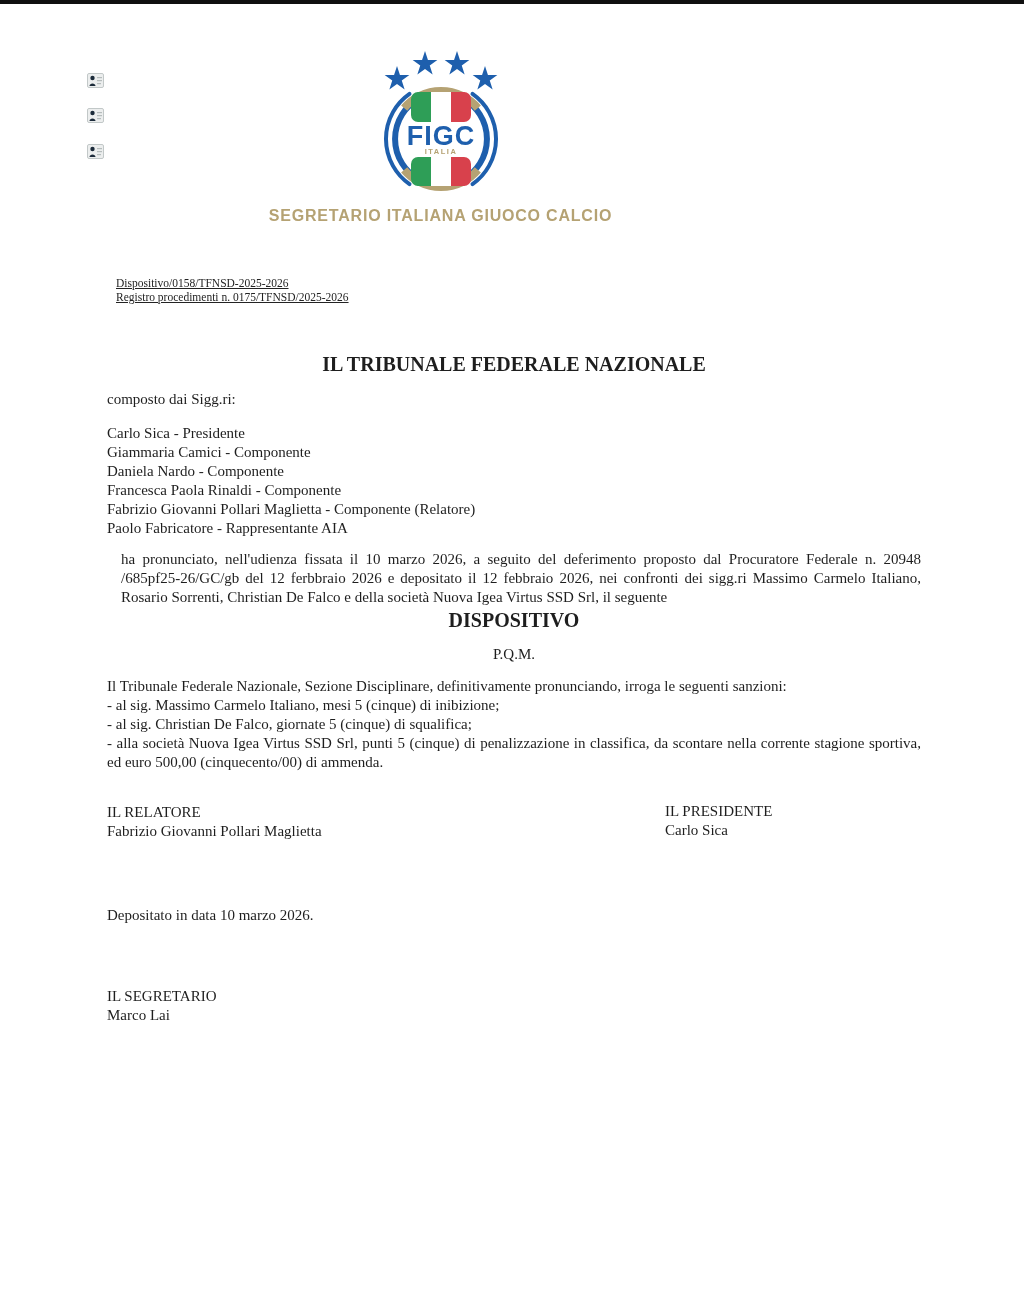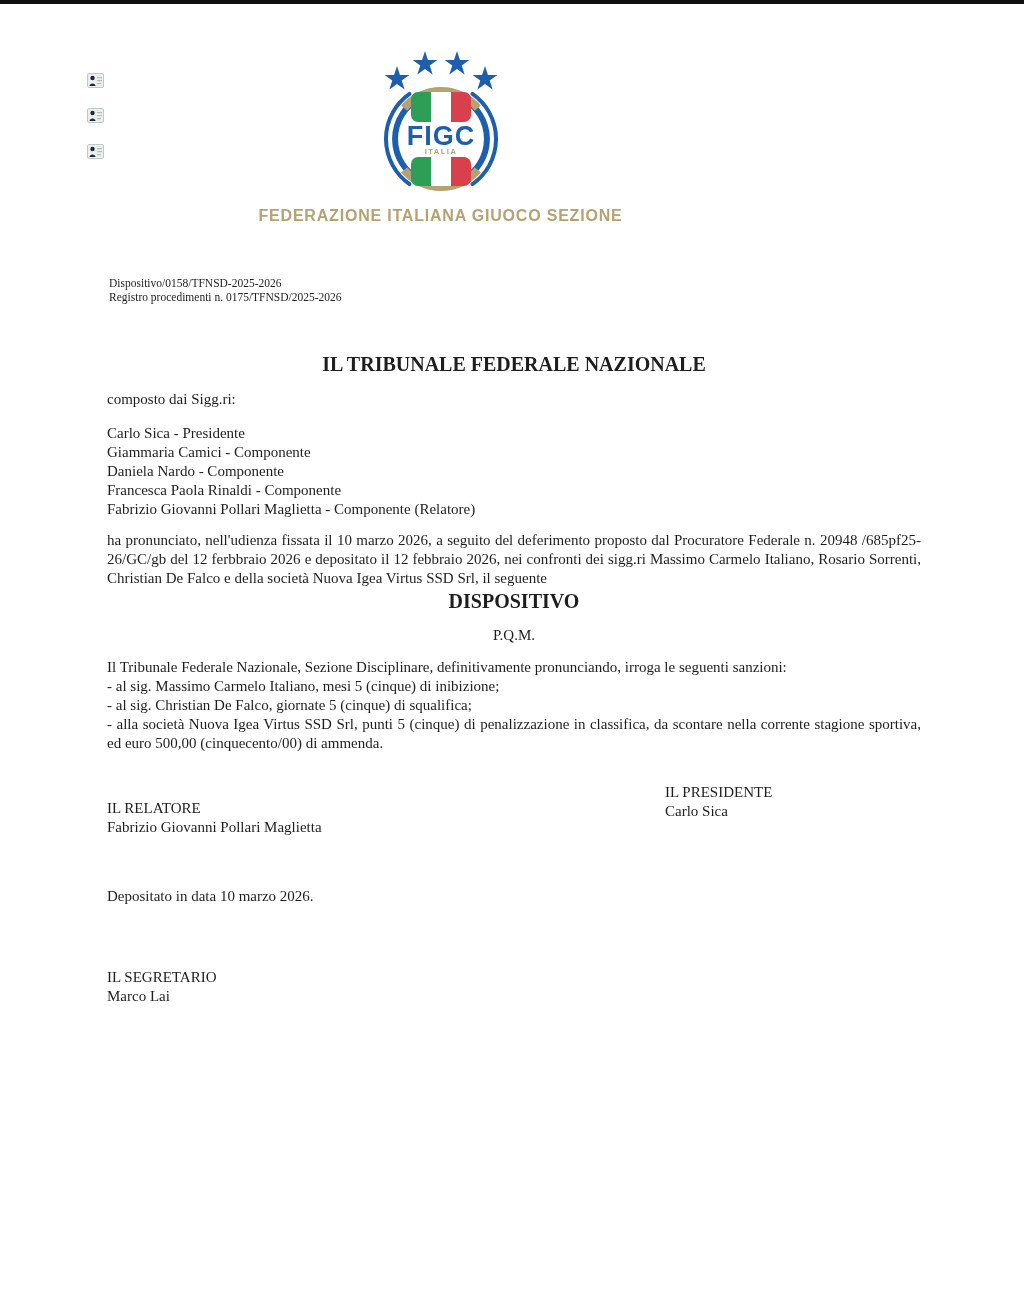--- a/index.html
+++ b/index.html
@@ -14,40 +14,40 @@
   .annot { position:absolute; left:87px; width:17px; height:15px; cursor:pointer; }
   .annot.a1 { top:73px; } .annot.a2 { top:108px; } .annot.a3 { top:144px; }
 
   .logo-wrap { position:absolute; top:50px; left:0; width:881px; text-align:center; }
   .logo-caption {
     margin-top:3px; font-family:"Liberation Sans", sans-serif;
     font-size:16px; font-weight:600; letter-spacing:0.8px; color:#b5a273;
   }
 
   .ref-block {
-    position:absolute; left:109px; top:276px;
-    font-size:11.5px; line-height:14px; color:#232323;
+    position:absolute; left:116px; top:276px;
+    font-size:11.5px; line-height:14px; color:#232323;text-decoration:underline;
   }
 
   .doc {
     position:absolute; left:107px; top:355px; width:814px;
     font-size:15px; line-height:19px; color:#1e1e1e;
   }
   .center-bold { text-align:center; font-weight:bold; font-size:20px; }
   .center-reg  { text-align:center; }
   .subtitle   { margin-top:17px; }
   .composto   { margin-top:16px; }
   .members    { margin-top:15px; }
   .para-just  { text-align:justify; }
-  .pronounce  { margin-top:12px; }
+  .pronounce  { margin-top:12px;margin-left:14px; }
   .dispositivo{ margin-top:4px; }
   .pqm        { margin-top:15px; }
   .ruling     { margin-top:13px; }
   .sigrow     { margin-top:30px; position:relative; height:38px; }
-  .sig-left   { position:absolute; left:0; top:16px; }
+  .sig-left   { position:absolute; left:0; top:1px; }
   .sig-right  { position:absolute; left:558px; top:0; }
   .deposito   { margin-top:66px; }
   .segretario { margin-top:62px; }
 </style>
 </head>
 <body>
 
 <div class="top-bar"></div>
 
 <div class="annot a1">
@@ -113,39 +113,40 @@
     </g>
     <g clip-path="url(#flagBot)">
       <rect x="120" y="107" width="20" height="29" fill="#2e9e57"></rect>
       <rect x="140" y="107" width="20" height="29" fill="#ffffff"></rect>
       <rect x="160" y="107" width="20" height="29" fill="#d8414c"></rect>
     </g>
 
     <text x="150" y="95" text-anchor="middle" font-family="Liberation Sans, sans-serif" font-size="27" font-weight="bold" letter-spacing="1" fill="#1e5fad">FIGC</text>
     <text x="150" y="103.5" text-anchor="middle" font-family="Liberation Sans, sans-serif" font-size="7.5" font-weight="bold" letter-spacing="1.5" fill="#b5a273">ITALIA</text>
   </svg>
-  <div class="logo-caption">FEDERAZIONE ITALIANA GIUOCO SEZIONE</div>
+  <div class="logo-caption">SEGRETARIO ITALIANA GIUOCO CALCIO</div>
 </div>
 
 <div class="ref-block">
   <div>Dispositivo/0158/TFNSD-2025-2026</div>
   <div>Registro procedimenti n. 0175/TFNSD/2025-2026</div>
 </div>
 
 <div class="doc">
   <div class="center-bold">IL TRIBUNALE FEDERALE NAZIONALE</div>
 
   <div class="composto">composto dai Sigg.ri:</div>
 
   <div class="members">
     <div>Carlo Sica - Presidente</div>
     <div>Giammaria Camici - Componente</div>
     <div>Daniela Nardo - Componente</div>
     <div>Francesca Paola Rinaldi - Componente</div>
     <div>Fabrizio Giovanni Pollari Maglietta - Componente (Relatore)</div>
+    <div>Paolo Fabricatore - Rappresentante AIA</div>
   </div>
 
   <div class="para-just pronounce">ha pronunciato, nell'udienza fissata il 10 marzo 2026, a seguito del deferimento proposto dal Procuratore Federale n. 20948 /685pf25-26/GC/gb del 12 ferbbraio 2026 e depositato il 12 febbraio 2026, nei confronti dei sigg.ri Massimo Carmelo Italiano, Rosario Sorrenti, Christian De Falco e della società Nuova Igea Virtus SSD Srl, il seguente</div>
 
   <div class="center-bold dispositivo">DISPOSITIVO</div>
   <div class="center-reg pqm">P.Q.M.</div>
 
   <div class="ruling">
     <div>Il Tribunale Federale Nazionale, Sezione Disciplinare, definitivamente pronunciando, irroga le seguenti sanzioni:</div>
     <div>- al sig. Massimo Carmelo Italiano, mesi 5 (cinque) di inibizione;</div>

